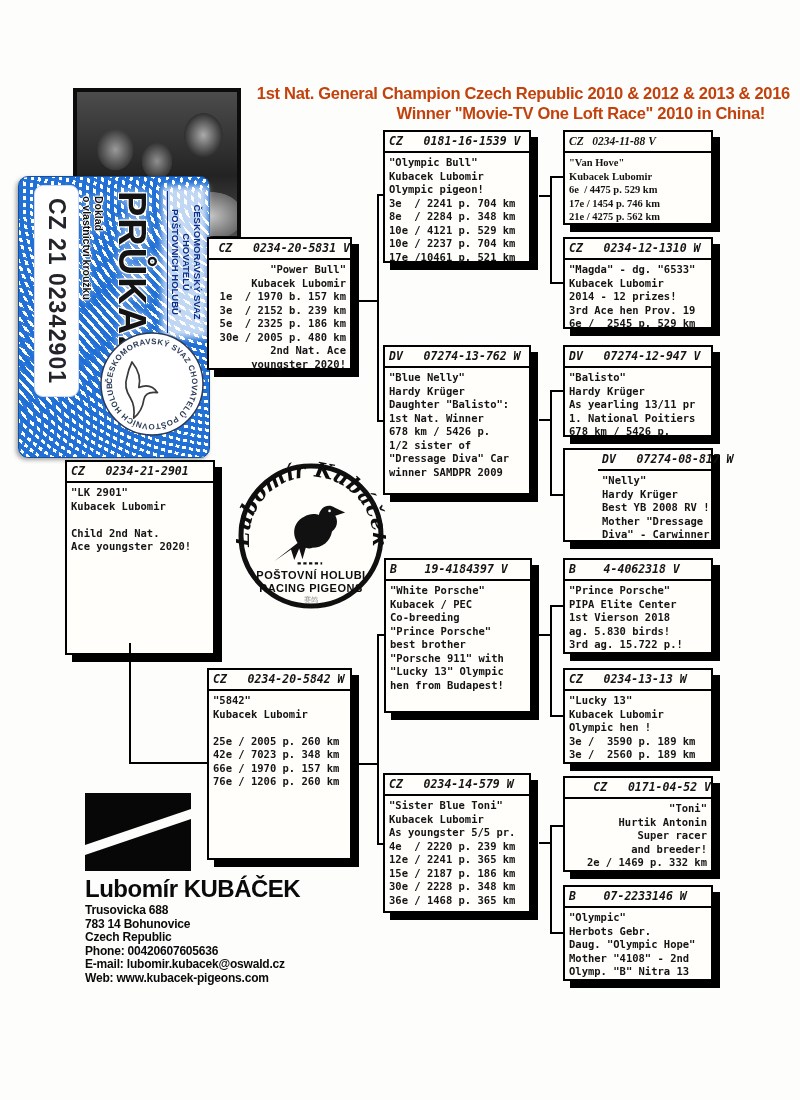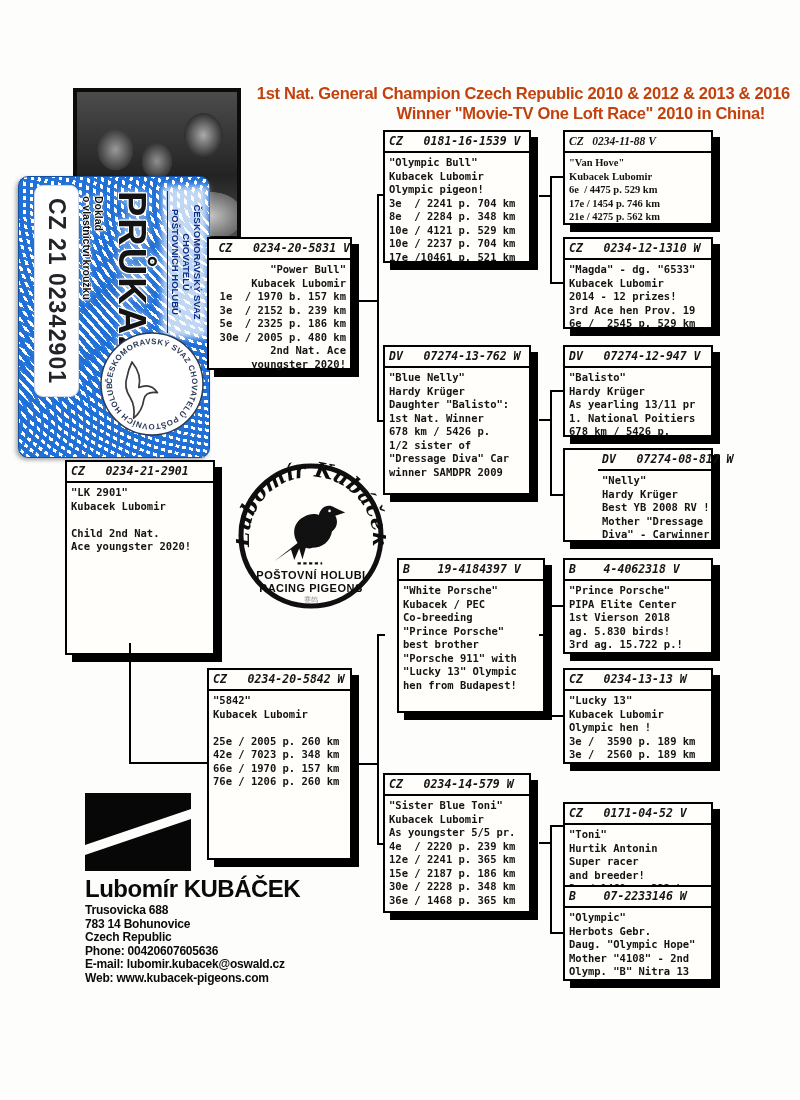--- a/index.html
+++ b/index.html
@@ -166,21 +166,21 @@
     <div class="ring">DV   07274-13-762 W</div>
     <div class="ln">"Blue Nelly"</div>
     <div class="ln">Hardy Krüger</div>
     <div class="ln">Daughter "Balisto":</div>
     <div class="ln">1st Nat. Winner</div>
     <div class="ln">678 km / 5426 p.</div>
     <div class="ln">1/2 sister of</div>
     <div class="ln">"Dressage Diva" Car</div>
     <div class="ln">winner SAMDPR 2009</div>
   </div>
-<div class="pbox" style="left:397px;top:558px;width:148px;height:155px;">
+<div class="pbox" style="left:384px;top:558px;width:148px;height:155px;">
     <div class="ring">B    19-4184397 V</div>
     <div class="ln">"White Porsche"</div>
     <div class="ln">Kubacek / PEC</div>
     <div class="ln">Co-breeding</div>
     <div class="ln">"Prince Porsche"</div>
     <div class="ln">best brother</div>
     <div class="ln">"Porsche 911" with</div>
     <div class="ln">"Lucky 13" Olympic</div>
     <div class="ln">hen from Budapest!</div>
   </div>
@@ -236,21 +236,21 @@
     <div class="ln">3rd ag. 15.722 p.!</div>
   </div>
 <div class="pbox" style="left:563px;top:668px;width:150px;height:96px;">
     <div class="ring">CZ   0234-13-13 W</div>
     <div class="ln">"Lucky 13"</div>
     <div class="ln">Kubacek Lubomir</div>
     <div class="ln">Olympic hen !</div>
     <div class="ln">3e /  3590 p. 189 km</div>
     <div class="ln">3e /  2560 p. 189 km</div>
   </div>
-<div class="pbox" style="left:563px;top:802px;width:150px;height:96px;">
+<div class="pbox" style="left:563px;top:776px;width:150px;height:96px;text-align:right;">
     <div class="ring">CZ   0171-04-52 V</div>
     <div class="ln">"Toni"</div>
     <div class="ln">Hurtik Antonin</div>
     <div class="ln">Super racer</div>
     <div class="ln">and breeder!</div>
     <div class="ln">2e / 1469 p. 332 km</div>
   </div>
 <div class="pbox" style="left:563px;top:885px;width:150px;height:96px;">
     <div class="ring">B    07-2233146 W</div>
     <div class="ln">"Olympic"</div>

